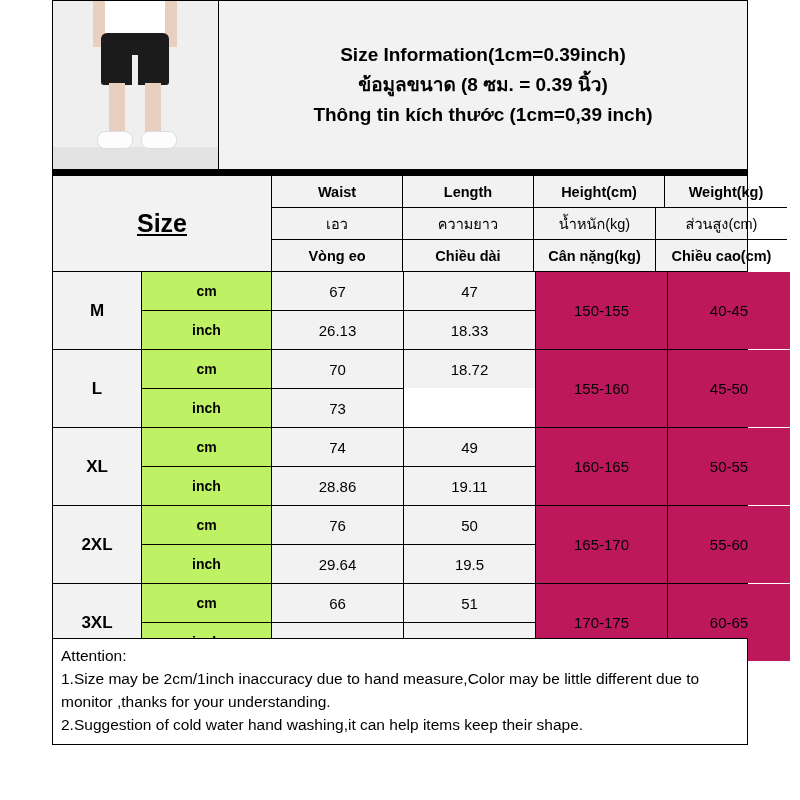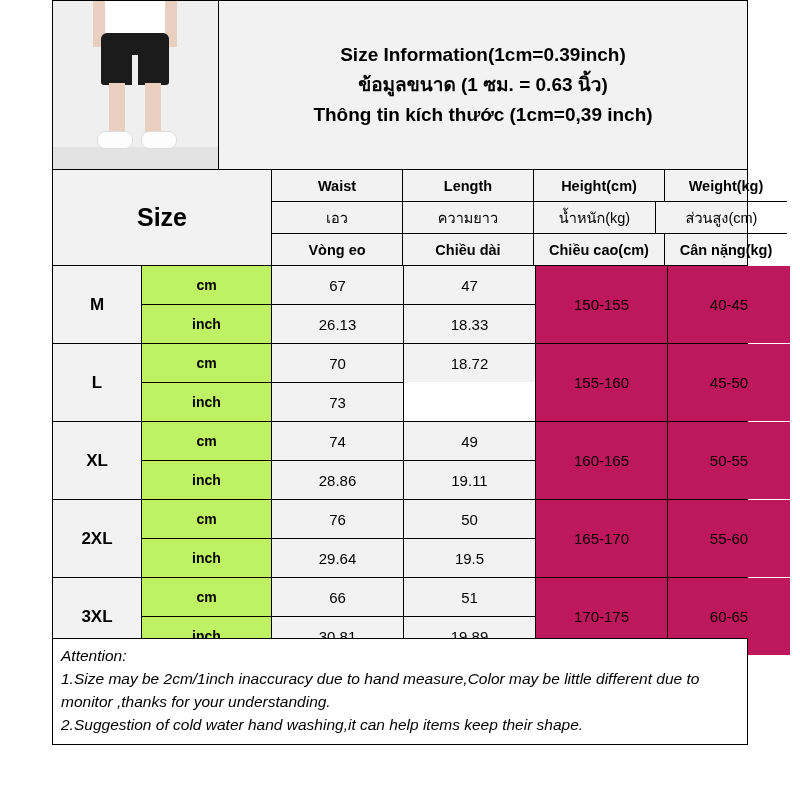--- a/index.html
+++ b/index.html
@@ -27,21 +27,21 @@
     width: 696px;
     border: 1px solid #000;
     border-bottom: none;
     box-sizing: border-box;
   }
 
   
   .header-band {
     display: flex;
     height: 168px;
-    border-bottom: 1px solid #000000;
+    border-bottom: 7px solid #000000;
   }
   .photo-cell {
     width: 165px;
     border-right: 1px solid #000;
     background: #f2f2f2;
     position: relative;
     overflow: hidden;
     flex: 0 0 165px;
   }
   
@@ -93,20 +93,21 @@
   .size-label-cell {
     width: 218px;
     flex: 0 0 218px;
     border-right: 1px solid #000;
     display: flex;
     align-items: center;
     justify-content: center;
     font-weight: bold;
     font-size: 25px;
     background: #f2f2f2;
+    text-decoration: underline;
   }
   .colhead-stack {
     flex: 1 1 auto;
     display: flex;
     flex-direction: column;
   }
   .colhead-row {
     display: flex;
     height: 31px;
   }
@@ -199,21 +200,20 @@
     position: absolute;
     left: 52px;
     top: 638px;
     width: 696px;
     border: 1px solid #000;
     box-sizing: border-box;
     background: #ffffff;
     padding: 5px 8px 8px 8px;
     font-size: 15.5px;
     line-height: 23px;
-    font-style: italic;
   }
   .attention div { white-space: normal; }
 </style>
 </head>
 <body>
 
 <div class="page">
 
   <div class="chart">
 
@@ -225,21 +225,21 @@
         <div class="ph-arm-l"></div>
         <div class="ph-arm-r"></div>
         <div class="ph-shorts"></div>
         <div class="ph-leg-l"></div>
         <div class="ph-leg-r"></div>
         <div class="ph-shoe-l"></div>
         <div class="ph-shoe-r"></div>
       </div>
       <div class="title-cell">
         <div class="title-line">Size Information(1cm=0.39inch)</div>
-        <div class="title-line">ข้อมูลขนาด (1 ซม. = 0.63 นิ้ว)</div>
+        <div class="title-line">ข้อมูลขนาด (8 ซม. = 0.39 นิ้ว)</div>
         <div class="title-line">Thông tin kích thước (1cm=0,39 inch)</div>
       </div>
     </div>
 
     <div class="colhead">
       <div class="size-label-cell">Size</div>
       <div class="colhead-stack">
         <div class="colhead-row">
           <div class="ch b c-waist">Waist</div>
           <div class="ch b c-length">Length</div>
@@ -248,22 +248,22 @@
         </div>
         <div class="colhead-row">
           <div class="ch c-waist">เอว</div>
           <div class="ch c-length">ความยาว</div>
           <div class="ch c-weight">น้ำหนัก(kg)</div>
           <div class="ch c-height">ส่วนสูง(cm)</div>
         </div>
         <div class="colhead-row">
           <div class="ch b c-waist">Vòng eo</div>
           <div class="ch b c-length">Chiều dài</div>
+          <div class="ch b c-weight">Cân nặng(kg)</div>
           <div class="ch b c-height">Chiều cao(cm)</div>
-          <div class="ch b c-weight">Cân nặng(kg)</div>
         </div>
       </div>
     </div>
 
     <div class="row">
       <div class="size-cell">M</div>
       <div class="unit-col">
         <div class="unit-cell">cm</div>
         <div class="unit-cell">inch</div>
       </div>

